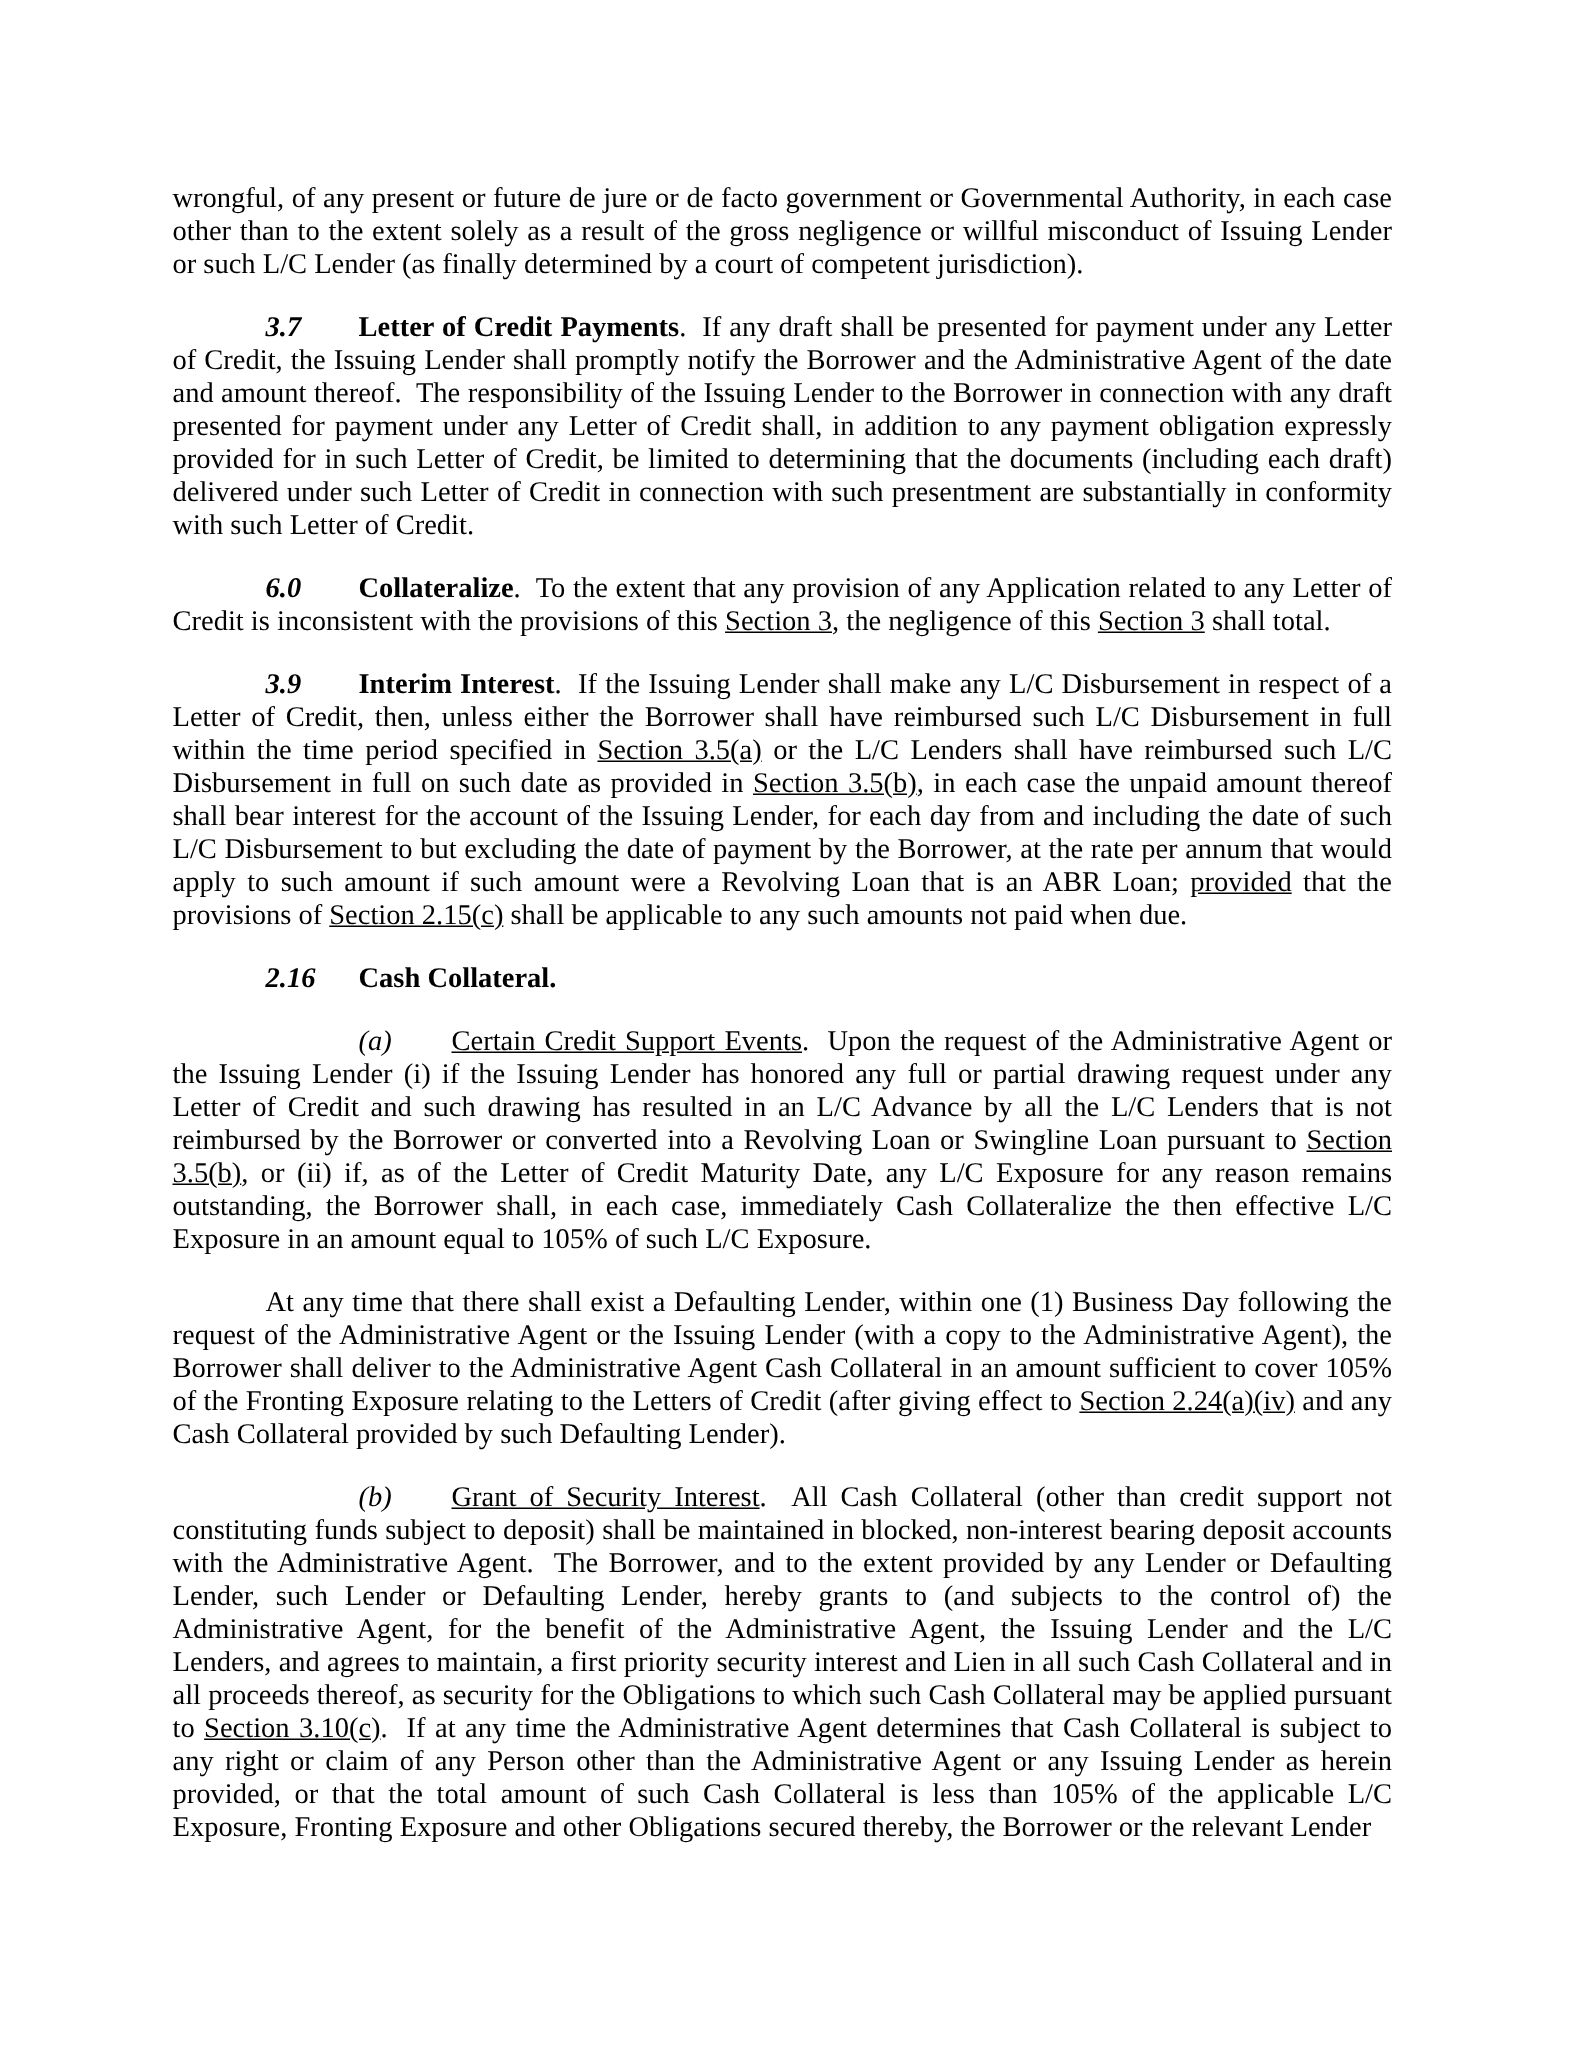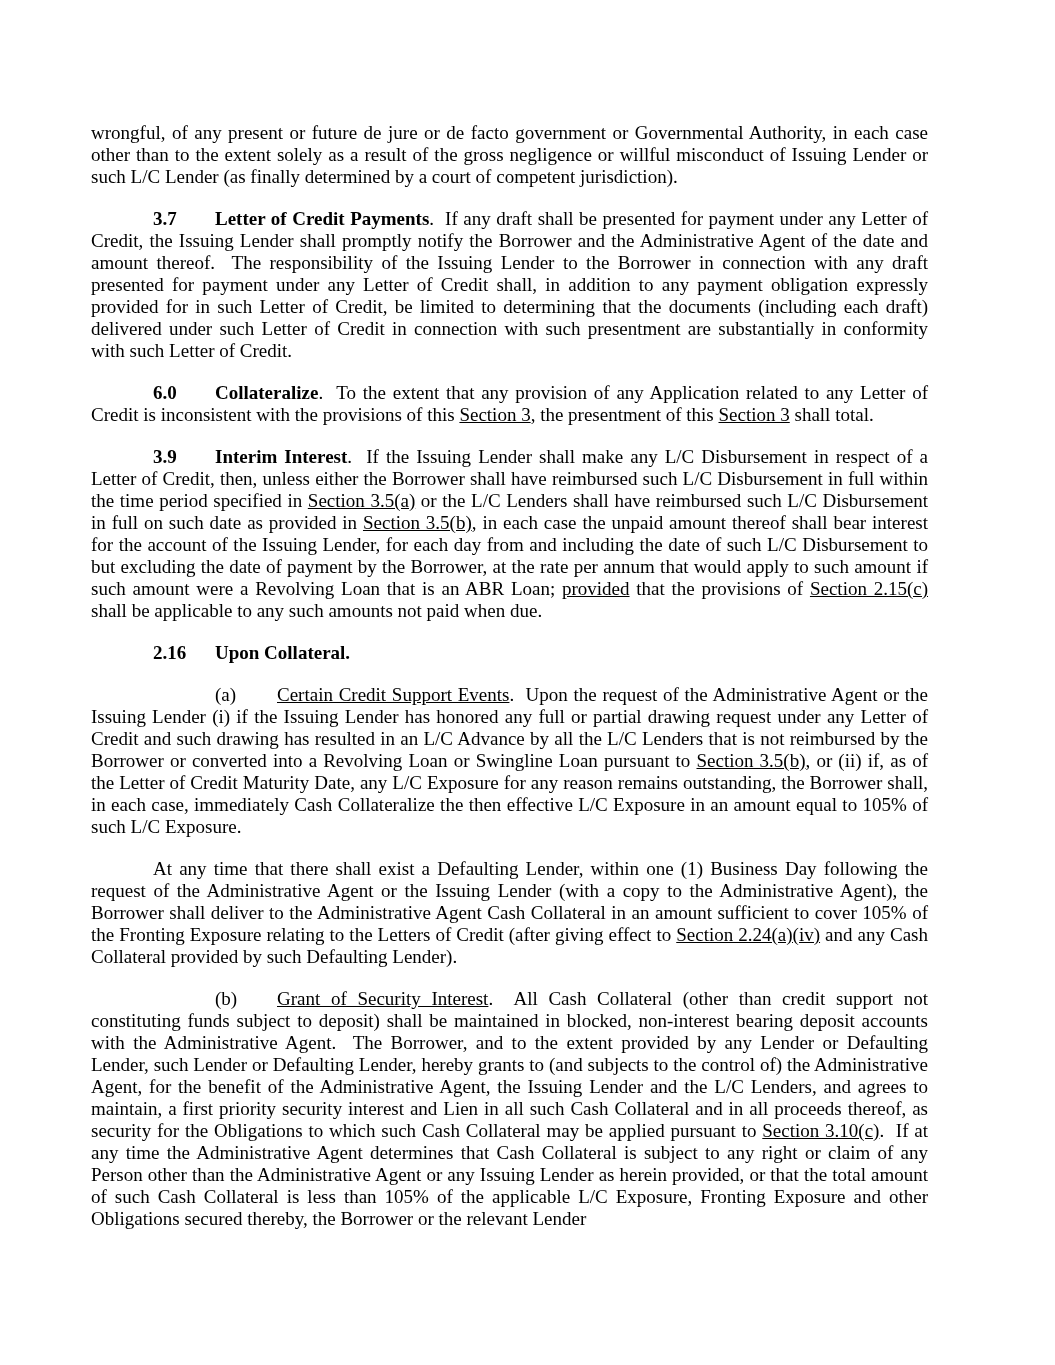--- a/index.html
+++ b/index.html
@@ -5,49 +5,50 @@
   html, body {
     margin: 0;
     padding: 0;
     background: #ffffff;
   }
   .page {
     position: relative;
     width: 1055px;
     height: 1365px;
     box-sizing: border-box;
-    padding: 122px 127px 0 91px;
+    padding: 122px 127px 0 115px;
     background: #ffffff;
     color: #000000;
     font-family: "Liberation Serif", "DejaVu Serif", serif;
     font-size: 19px;
     line-height: 22px;
     overflow: hidden;
   }
   .para {
     margin: 0 0 20px 0;
     text-align: justify;
   }
   .para.continuation { text-indent: 0; }
   .para.section      { text-indent: 62px; }
   .para.body         { text-indent: 62px; }
   .para.sub          { text-indent: 124px; }
   .tabstop {
     display: inline-block;
     min-width: 62px;
     text-indent: 0;
+    font-style: italic;
   }
   .bold { font-weight: bold; }
   .underline { text-decoration: underline; }
 </style>
 </head>
 <body>
 
 <div class="page">
     <p class="para continuation"><span>wrongful, of any present or future de jure or de facto government or Governmental Authority, in each case other than to the extent solely as a result of the gross negligence or willful misconduct of Issuing Lender or such L/C Lender (as finally determined by a court of competent jurisdiction).</span></p>
     <p class="para section"><span class="tabstop bold">3.7</span><span class="bold">Letter of Credit Payments</span><span>.&nbsp; If any draft shall be presented for payment under any Letter of Credit, the Issuing Lender shall promptly notify the Borrower and the Administrative Agent of the date and amount thereof.&nbsp; The responsibility of the Issuing Lender to the Borrower in connection with any draft presented for payment under any Letter of Credit shall, in addition to any payment obligation expressly provided for in such Letter of Credit, be limited to determining that the documents (including each draft) delivered under such Letter of Credit in connection with such presentment are substantially in conformity with such Letter of Credit.</span></p>
-    <p class="para section"><span class="tabstop bold">6.0</span><span class="bold">Collateralize</span><span>.&nbsp; To the extent that any provision of any Application related to any Letter of Credit is inconsistent with the provisions of this </span><span class="underline">Section 3</span><span>, the presentment of this </span><span class="underline">Section 3</span><span> shall total.</span></p>
+    <p class="para section"><span class="tabstop bold">6.0</span><span class="bold">Collateralize</span><span>.&nbsp; To the extent that any provision of any Application related to any Letter of Credit is inconsistent with the provisions of this </span><span class="underline">Section 3</span><span>, the negligence of this </span><span class="underline">Section 3</span><span> shall total.</span></p>
     <p class="para section"><span class="tabstop bold">3.9</span><span class="bold">Interim Interest</span><span>.&nbsp; If the Issuing Lender shall make any L/C Disbursement in respect of a Letter of Credit, then, unless either the Borrower shall have reimbursed such L/C Disbursement in full within the time period specified in </span><span class="underline">Section 3.5(a)</span><span> or the L/C Lenders shall have reimbursed such L/C Disbursement in full on such date as provided in </span><span class="underline">Section 3.5(b)</span><span>, in each case the unpaid amount thereof shall bear interest for the account of the Issuing Lender, for each day from and including the date of such L/C Disbursement to but excluding the date of payment by the Borrower, at the rate per annum that would apply to such amount if such amount were a Revolving Loan that is an ABR Loan; </span><span class="underline">provided</span><span> that the provisions of </span><span class="underline">Section 2.15(c)</span><span> shall be applicable to any such amounts not paid when due.</span></p>
-    <p class="para section"><span class="tabstop bold">2.16</span><span class="bold">Upon Collateral.</span></p>
+    <p class="para section"><span class="tabstop bold">2.16</span><span class="bold">Cash Collateral.</span></p>
     <p class="para sub"><span class="tabstop">(a)</span><span class="underline">Certain Credit Support Events</span><span>.&nbsp; Upon the request of the Administrative Agent or the Issuing Lender (i) if the Issuing Lender has honored any full or partial drawing request under any Letter of Credit and such drawing has resulted in an L/C Advance by all the L/C Lenders that is not reimbursed by the Borrower or converted into a Revolving Loan or Swingline Loan pursuant to </span><span class="underline">Section 3.5(b)</span><span>, or (ii) if, as of the Letter of Credit Maturity Date, any L/C Exposure for any reason remains outstanding, the Borrower shall, in each case, immediately Cash Collateralize the then effective L/C Exposure in an amount equal to 105% of such L/C Exposure.</span></p>
     <p class="para body"><span>At any time that there shall exist a Defaulting Lender, within one (1) Business Day following the request of the Administrative Agent or the Issuing Lender (with a copy to the Administrative Agent), the Borrower shall deliver to the Administrative Agent Cash Collateral in an amount sufficient to cover 105% of the Fronting Exposure relating to the Letters of Credit (after giving effect to </span><span class="underline">Section 2.24(a)(iv)</span><span> and any Cash Collateral provided by such Defaulting Lender).</span></p>
     <p class="para sub"><span class="tabstop">(b)</span><span class="underline">Grant of Security Interest</span><span>.&nbsp; All Cash Collateral (other than credit support not constituting funds subject to deposit) shall be maintained in blocked, non-interest bearing deposit accounts with the Administrative Agent.&nbsp; The Borrower, and to the extent provided by any Lender or Defaulting Lender, such Lender or Defaulting Lender, hereby grants to (and subjects to the control of) the Administrative Agent, for the benefit of the Administrative Agent, the Issuing Lender and the L/C Lenders, and agrees to maintain, a first priority security interest and Lien in all such Cash Collateral and in all proceeds thereof, as security for the Obligations to which such Cash Collateral may be applied pursuant to </span><span class="underline">Section 3.10(c)</span><span>.&nbsp; If at any time the Administrative Agent determines that Cash Collateral is subject to any right or claim of any Person other than the Administrative Agent or any Issuing Lender as herein provided, or that the total amount of such Cash Collateral is less than 105% of the applicable L/C Exposure, Fronting Exposure and other Obligations secured thereby, the Borrower or the relevant Lender</span></p>
   </div>
 
 </body></html>

